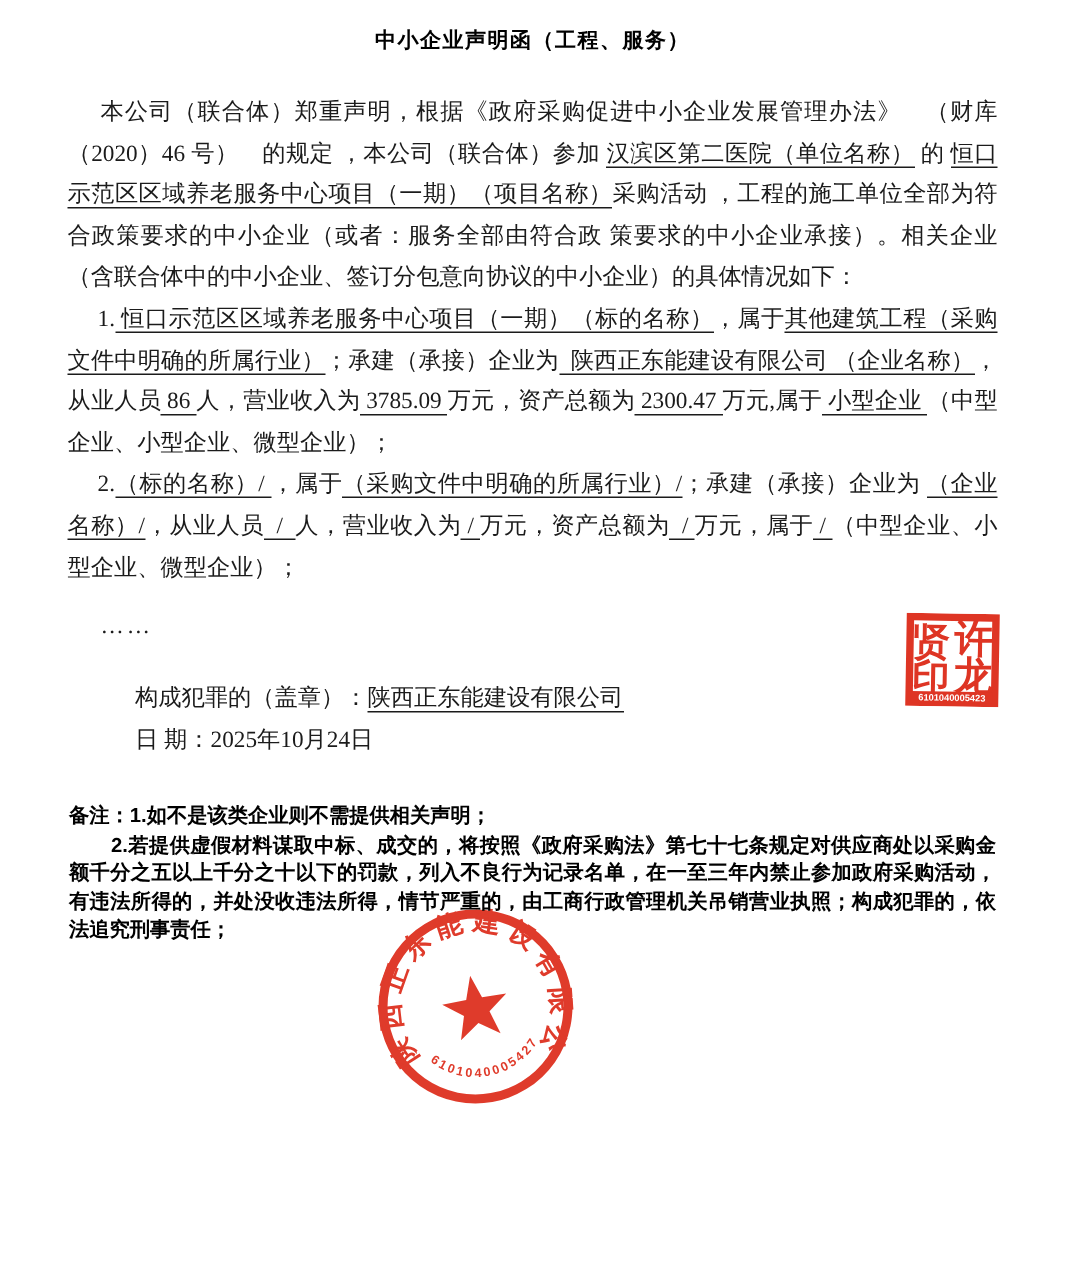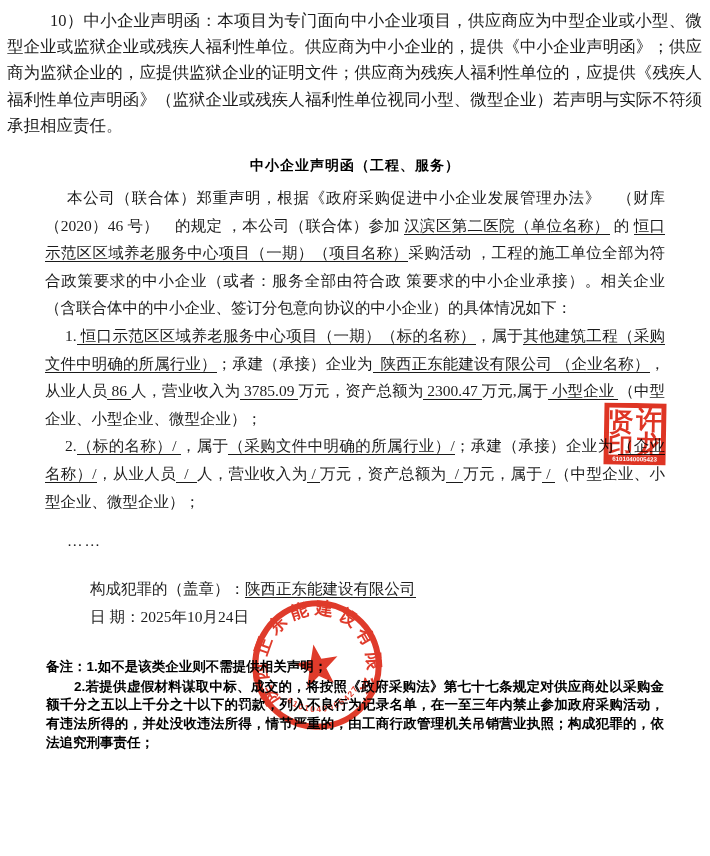--- a/index.html
+++ b/index.html
@@ -21,21 +21,21 @@
   .doc { margin:0 45px; }
   .title {
     font-family:"Liberation Sans","DejaVu Sans",sans-serif;
     font-weight:bold; font-size:14px; letter-spacing:1px;
     text-align:center; margin:14px 0 0 0; line-height:24px; color:#000;
   }
   .para {
     font-size:15.5px; line-height:27.6px; margin:0;
     white-space:pre-wrap; text-align:justify;
   }
-  .p-main { margin-top:7px; text-indent:22px; }
+  .p-main { margin-top:23px; text-indent:22px; }
   .p-item { text-indent:20px; }
   .p-ellipsis { margin-top:12px; text-indent:22px; letter-spacing:2px; }
   .p-plain { text-indent:22px; }
   .useg { border-bottom:1.4px solid #1b1b1b; }
 
   .sig { margin-top:20px; padding-left:45px; }
   .sig-line { font-size:15.5px; line-height:28.5px; margin:0; }
 
   .notes {
     margin-top:26px;
@@ -56,21 +56,20 @@
     transform:rotate(1deg); opacity:.95;
   }
   .seal svg { width:100%; height:100%; display:block; }
   .seal-text { font-family:"Liberation Sans","DejaVu Sans",sans-serif; font-weight:bold; }
 </style>
 </head>
 <body>
 
 <div class="page">
 
-  <p class="intro">10）中小企业声明函：本项目为专门面向中小企业项目，供应商应为中型企业或小型、微型企业或监狱企业或残疾人福利性单位。供应商为中小企业的，提供《中小企业声明函》；供应商为监狱企业的，应提供监狱企业的证明文件；供应商为残疾人福利性单位的，应提供《残疾人福利性单位声明函》（监狱企业或残疾人福利性单位视同小型、微型企业）若声明与实际不符须承担相应责任。</p>
 
   <div class="doc">
     <h1 class="title">中小企业声明函（工程、服务）</h1>
 
     <p class="para p-main"><span>本公司（联合体）郑重声明，根据《政府采购促进中小企业发展管理办法》　（财库（2020）46 号）　的规定 ，本公司（联合体）参加 </span><span class="useg">汉滨区第二医院（单位名称）</span><span> 的 </span><span class="useg">恒口示范区区域养老服务中心项目（一期）（项目名称）</span><span>采购活动 ，工程的施工单位全部为符合政策要求的中小企业（或者：服务全部由符合政 策要求的中小企业承接）。相关企业（含联合体中的中小企业、签订分包意向协议的中小企业）的具体情况如下：</span></p>
 
     <p class="para p-item"><span>1.</span><span class="useg"> 恒口示范区区域养老服务中心项目（一期）（标的名称）</span><span>，属于</span><span class="useg">其他建筑工程（采购文件中明确的所属行业）</span><span>；承建（承接）企业为</span><span class="useg">  陕西正东能建设有限公司 （企业名称）</span><span>，从业人员</span><span class="useg"> 86 </span><span>人，营业收入为</span><span class="useg"> 3785.09 </span><span>万元，资产总额为</span><span class="useg"> 2300.47 </span><span>万元,属于</span><span class="useg"> 小型企业 </span><span>（中型企业、小型企业、微型企业）；</span></p>
 
     <p class="para p-item"><span>2.</span><span class="useg">（标的名称）/ </span><span>，属于</span><span class="useg">（采购文件中明确的所属行业）/</span><span>；承建（承接）企业为 </span><span class="useg">（企业名称）/</span><span>，从业人员</span><span class="useg">  /  </span><span>人，营业收入为</span><span class="useg"> / </span><span>万元，资产总额为</span><span class="useg">  / </span><span>万元，属于</span><span class="useg"> / </span><span>（中型企业、小型企业、微型企业）；</span></p>
 

